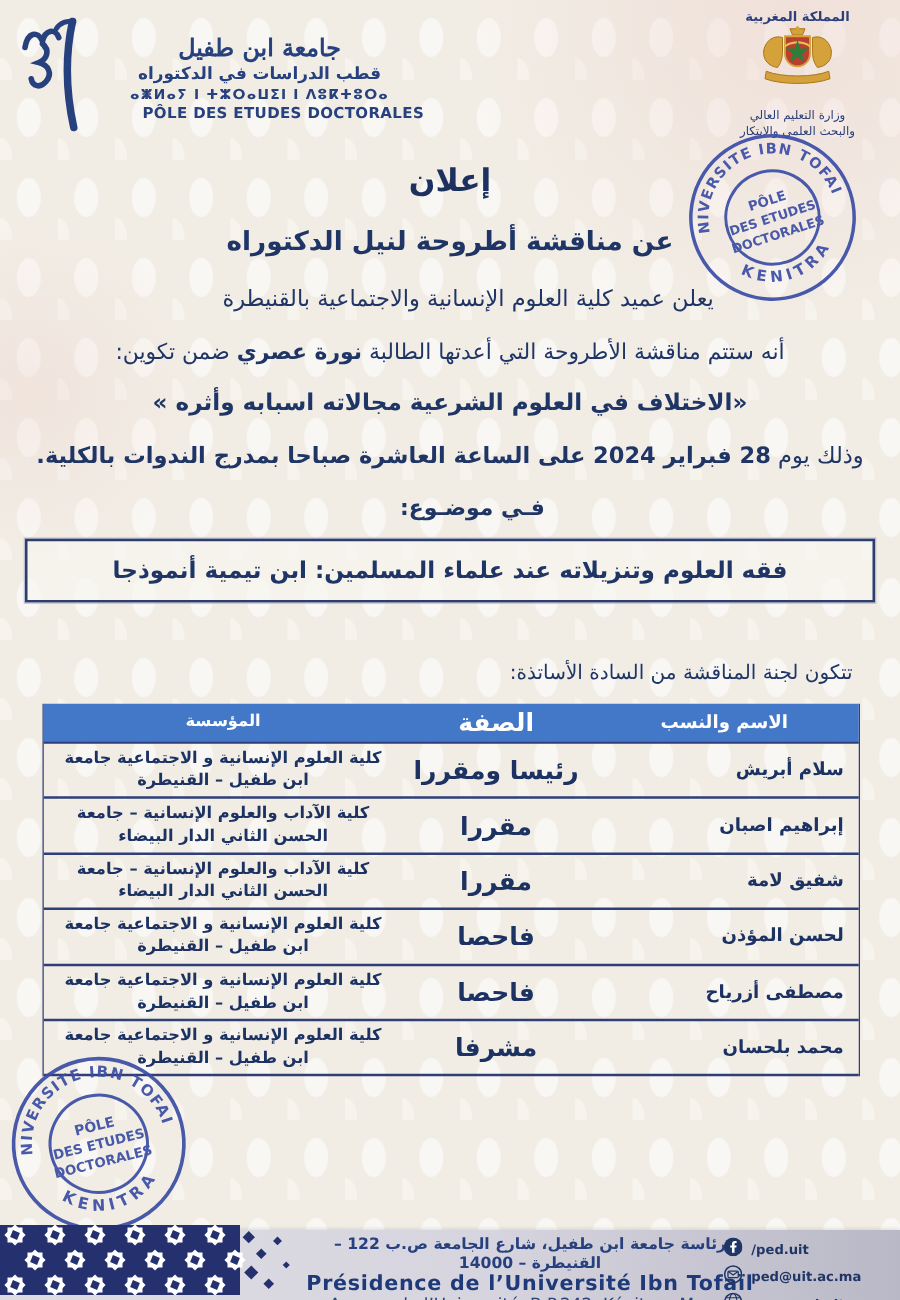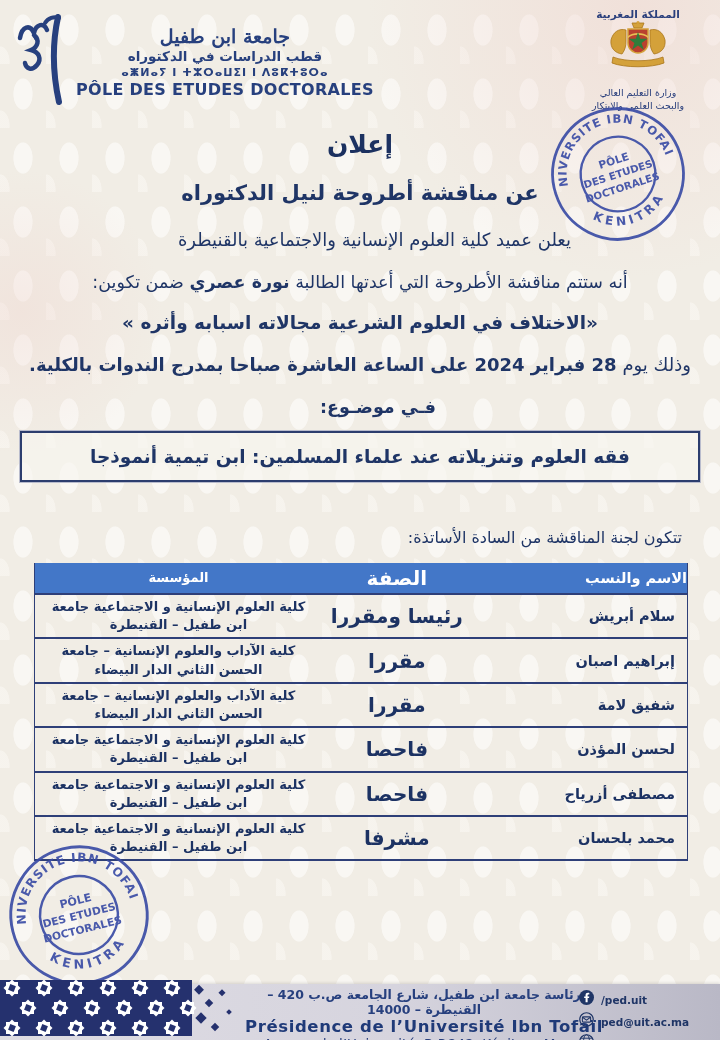--- a/index.html
+++ b/index.html
@@ -15,21 +15,21 @@
       radial-gradient(ellipse 16px 26px at 0px 62px, rgba(252,250,246,.5) 58%, rgba(255,255,255,0) 62%);
     background-size:100% 100%,100% 100%,46px 64px,46px 64px;
     overflow:hidden; color:#1f3566;
   }
   
   .logo-block { position:absolute; top:14px; left:14px; display:flex; align-items:center; gap:8px; }
   .logo-text { text-align:center; color:#27407e; }
   .logo-title { font-size:19px; font-weight:bold; font-family:"DejaVu Serif", serif; }
   .logo-sub { font-size:13.5px; font-weight:bold; margin-top:1px; }
   .logo-tif { font-size:11px; font-weight:bold; margin-top:2px; letter-spacing:1px; }
-  .logo-fr { font-size:16px; font-weight:bold; margin-top:1px; letter-spacing:.3px; }
+  .logo-fr { font-size:12px; font-weight:bold; margin-top:1px; letter-spacing:.3px;margin-left:38px; }
   .kingdom-block { position:absolute; top:8px; right:28px; width:108px; text-align:center; color:#2a3f7c; }
   .kingdom-top { font-size:10.5px; font-weight:bold; }
   .kingdom-min { font-size:9.5px; line-height:1.35; margin-top:1px; }
   
   .stamp { position:absolute; opacity:.92; }
   .stamp-tr { top:104px; left:548px; width:140px; height:140px; transform:rotate(-18deg); }
   .stamp-bl { top:842px; left:6px; width:146px; height:146px; transform:rotate(-14deg); }
   
   .content { position:absolute; top:130px; left:0; right:0; text-align:center; }
   .t-title { font-size:25px; font-weight:bold; color:#1c3160; }
@@ -49,21 +49,21 @@
   .ctable { position:absolute; left:34px; right:32px; top:563px; direction:rtl;
             border-left:1px solid #2e3f78; border-right:1px solid #2e3f78; }
   .thead { display:flex; background:#4377c8; color:#fff; font-weight:bold; font-size:15px;
            height:30px; align-items:center; }
   .trow { display:flex; border-top:2px solid #2e3f78; align-items:center; min-height:43px;
           font-weight:bold; color:#1c3263; }
   .trow:last-child { border-bottom:2px solid #2e3f78; }
   .c-name { width:33%; text-align:right; padding-right:12px; font-size:14.5px; }
   .c-role { width:23%; text-align:center; font-size:20px; }
   .c-inst { width:44%; text-align:center; font-size:13px; line-height:1.4; padding:3px 8px; }
-  .thead .c-name { text-align:right; padding-right:0; }
+  .thead .c-name { text-align:center; padding-right:0; }
   
   .footer { position:absolute; left:0; right:0; bottom:0; height:56px;
             background:linear-gradient(90deg,#dedce3 0%,#d6d4de 55%,#b9b8c6 100%);
             box-shadow:0 -1px 3px rgba(0,0,0,.12); }
   .mosaic { position:absolute; left:0; bottom:0; }
   .footer-text { position:absolute; left:238px; width:372px; top:3px; text-align:center; color:#27407e; }
   .ft-ar { font-size:12.5px; font-weight:bold; }
   .ft-fr1 { font-size:16.5px; font-weight:bold; letter-spacing:.6px; color:#1f3a78; margin-top:0px; }
   .ft-fr2 { font-size:13.5px; margin-top:0px; color:#2a417e; }
   .footer-contacts { position:absolute; right:5px; top:6px; display:flex; flex-direction:column; gap:3px; }
@@ -235,21 +235,21 @@
           <rect x="196" y="6" width="7" height="7" transform="rotate(45 199 9)"></rect>
           <rect x="206" y="20" width="6" height="6" transform="rotate(45 209 23)"></rect>
           <rect x="197" y="34" width="8" height="8" transform="rotate(45 201 38)"></rect>
           <rect x="212" y="44" width="6" height="6" transform="rotate(45 215 47)"></rect>
           <rect x="220" y="10" width="5" height="5" transform="rotate(45 222 12)"></rect>
           <rect x="227" y="30" width="4" height="4" transform="rotate(45 229 32)"></rect>
         </g>
       </svg>
     </span>
     <div class="footer-text">
-      <div class="ft-ar" dir="rtl">رئاسة جامعة ابن طفيل، شارع الجامعة ص.ب 420 – القنيطرة – 14000</div>
+      <div class="ft-ar" dir="rtl">رئاسة جامعة ابن طفيل، شارع الجامعة ص.ب 122 – القنيطرة – 14000</div>
       <div class="ft-fr1">Présidence de l’Université Ibn Tofaïl</div>
       <div class="ft-fr2">Avenue de l’Université, B.P.242, Kénitra - Maroc</div>
     </div>
     <div class="footer-contacts">
       <div class="contact-row">
         <span>
           <svg width="15" height="15" viewBox="0 0 16 16">
               <circle cx="8" cy="8" r="8" fill="#1f3566"></circle>
               <path d="M9.2,13 V8.6 h1.5 l.25,-1.8 H9.2 V5.6 c0,-.5 .2,-.9 1,-.9 h.8 V3.1 C10.7,3 10,3 9.6,3 8,3 7,3.9 7,5.4 v1.4 H5.5 v1.8 H7 V13 z" fill="#fff"></path>
             </svg>

